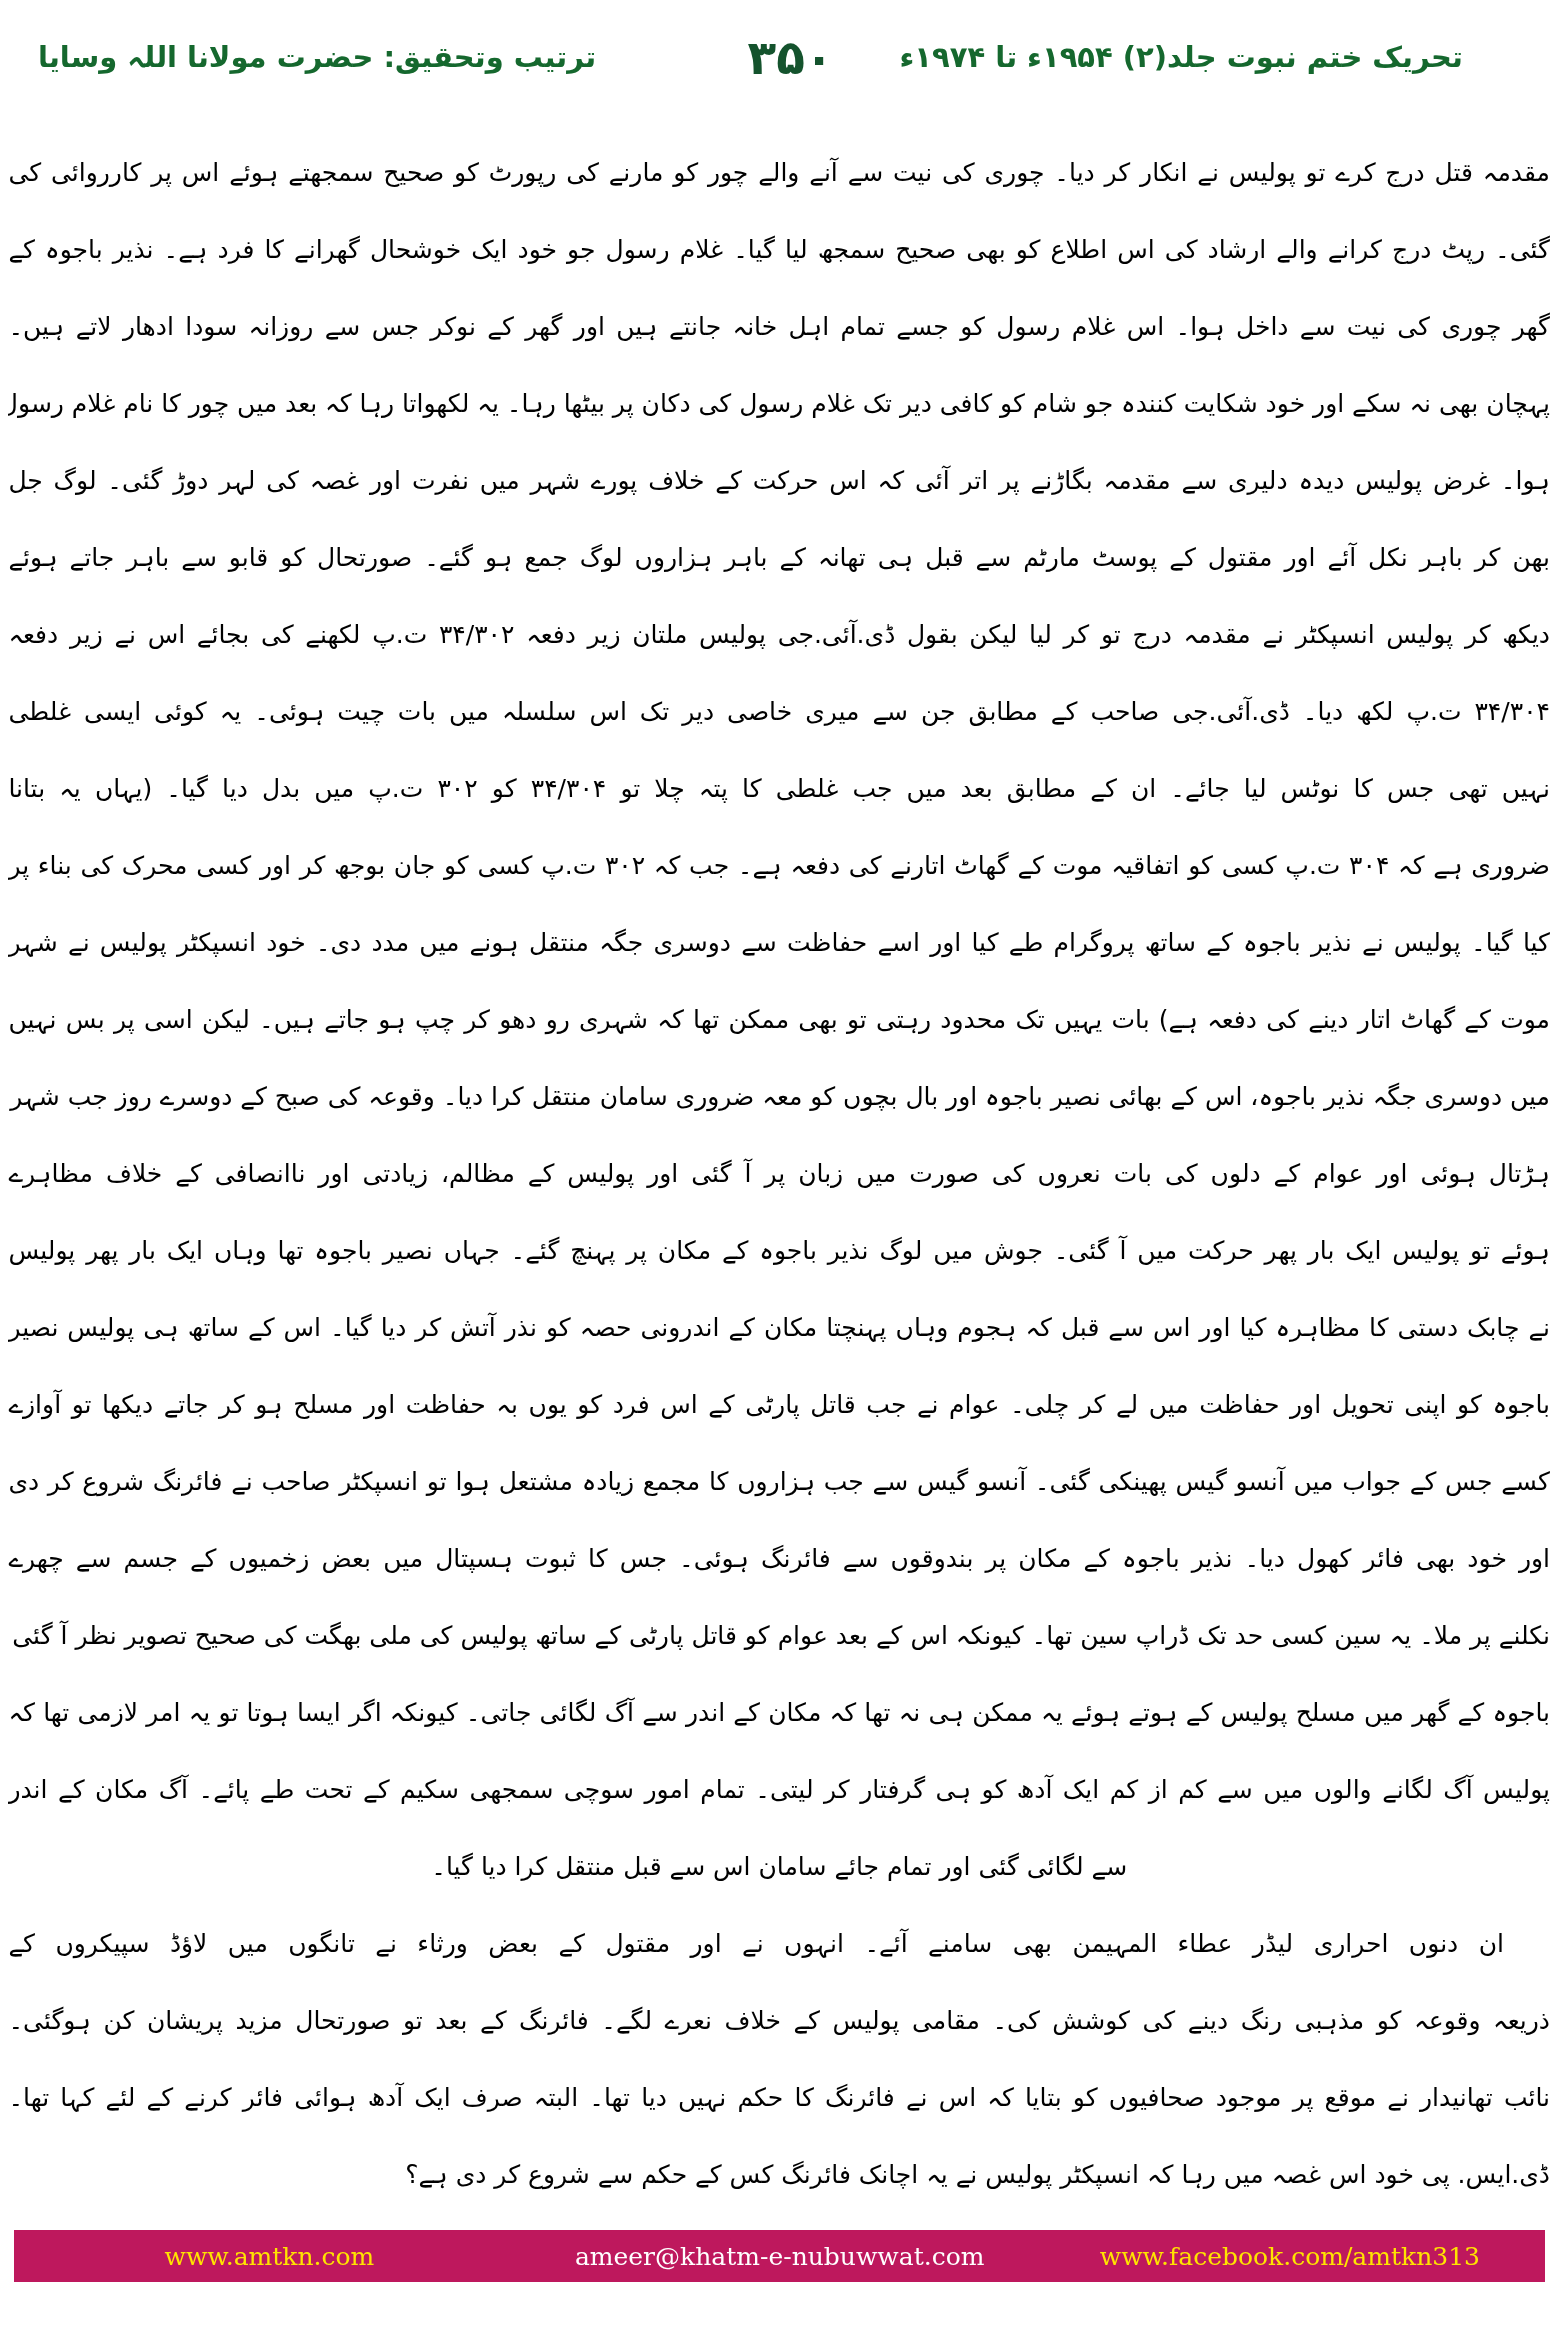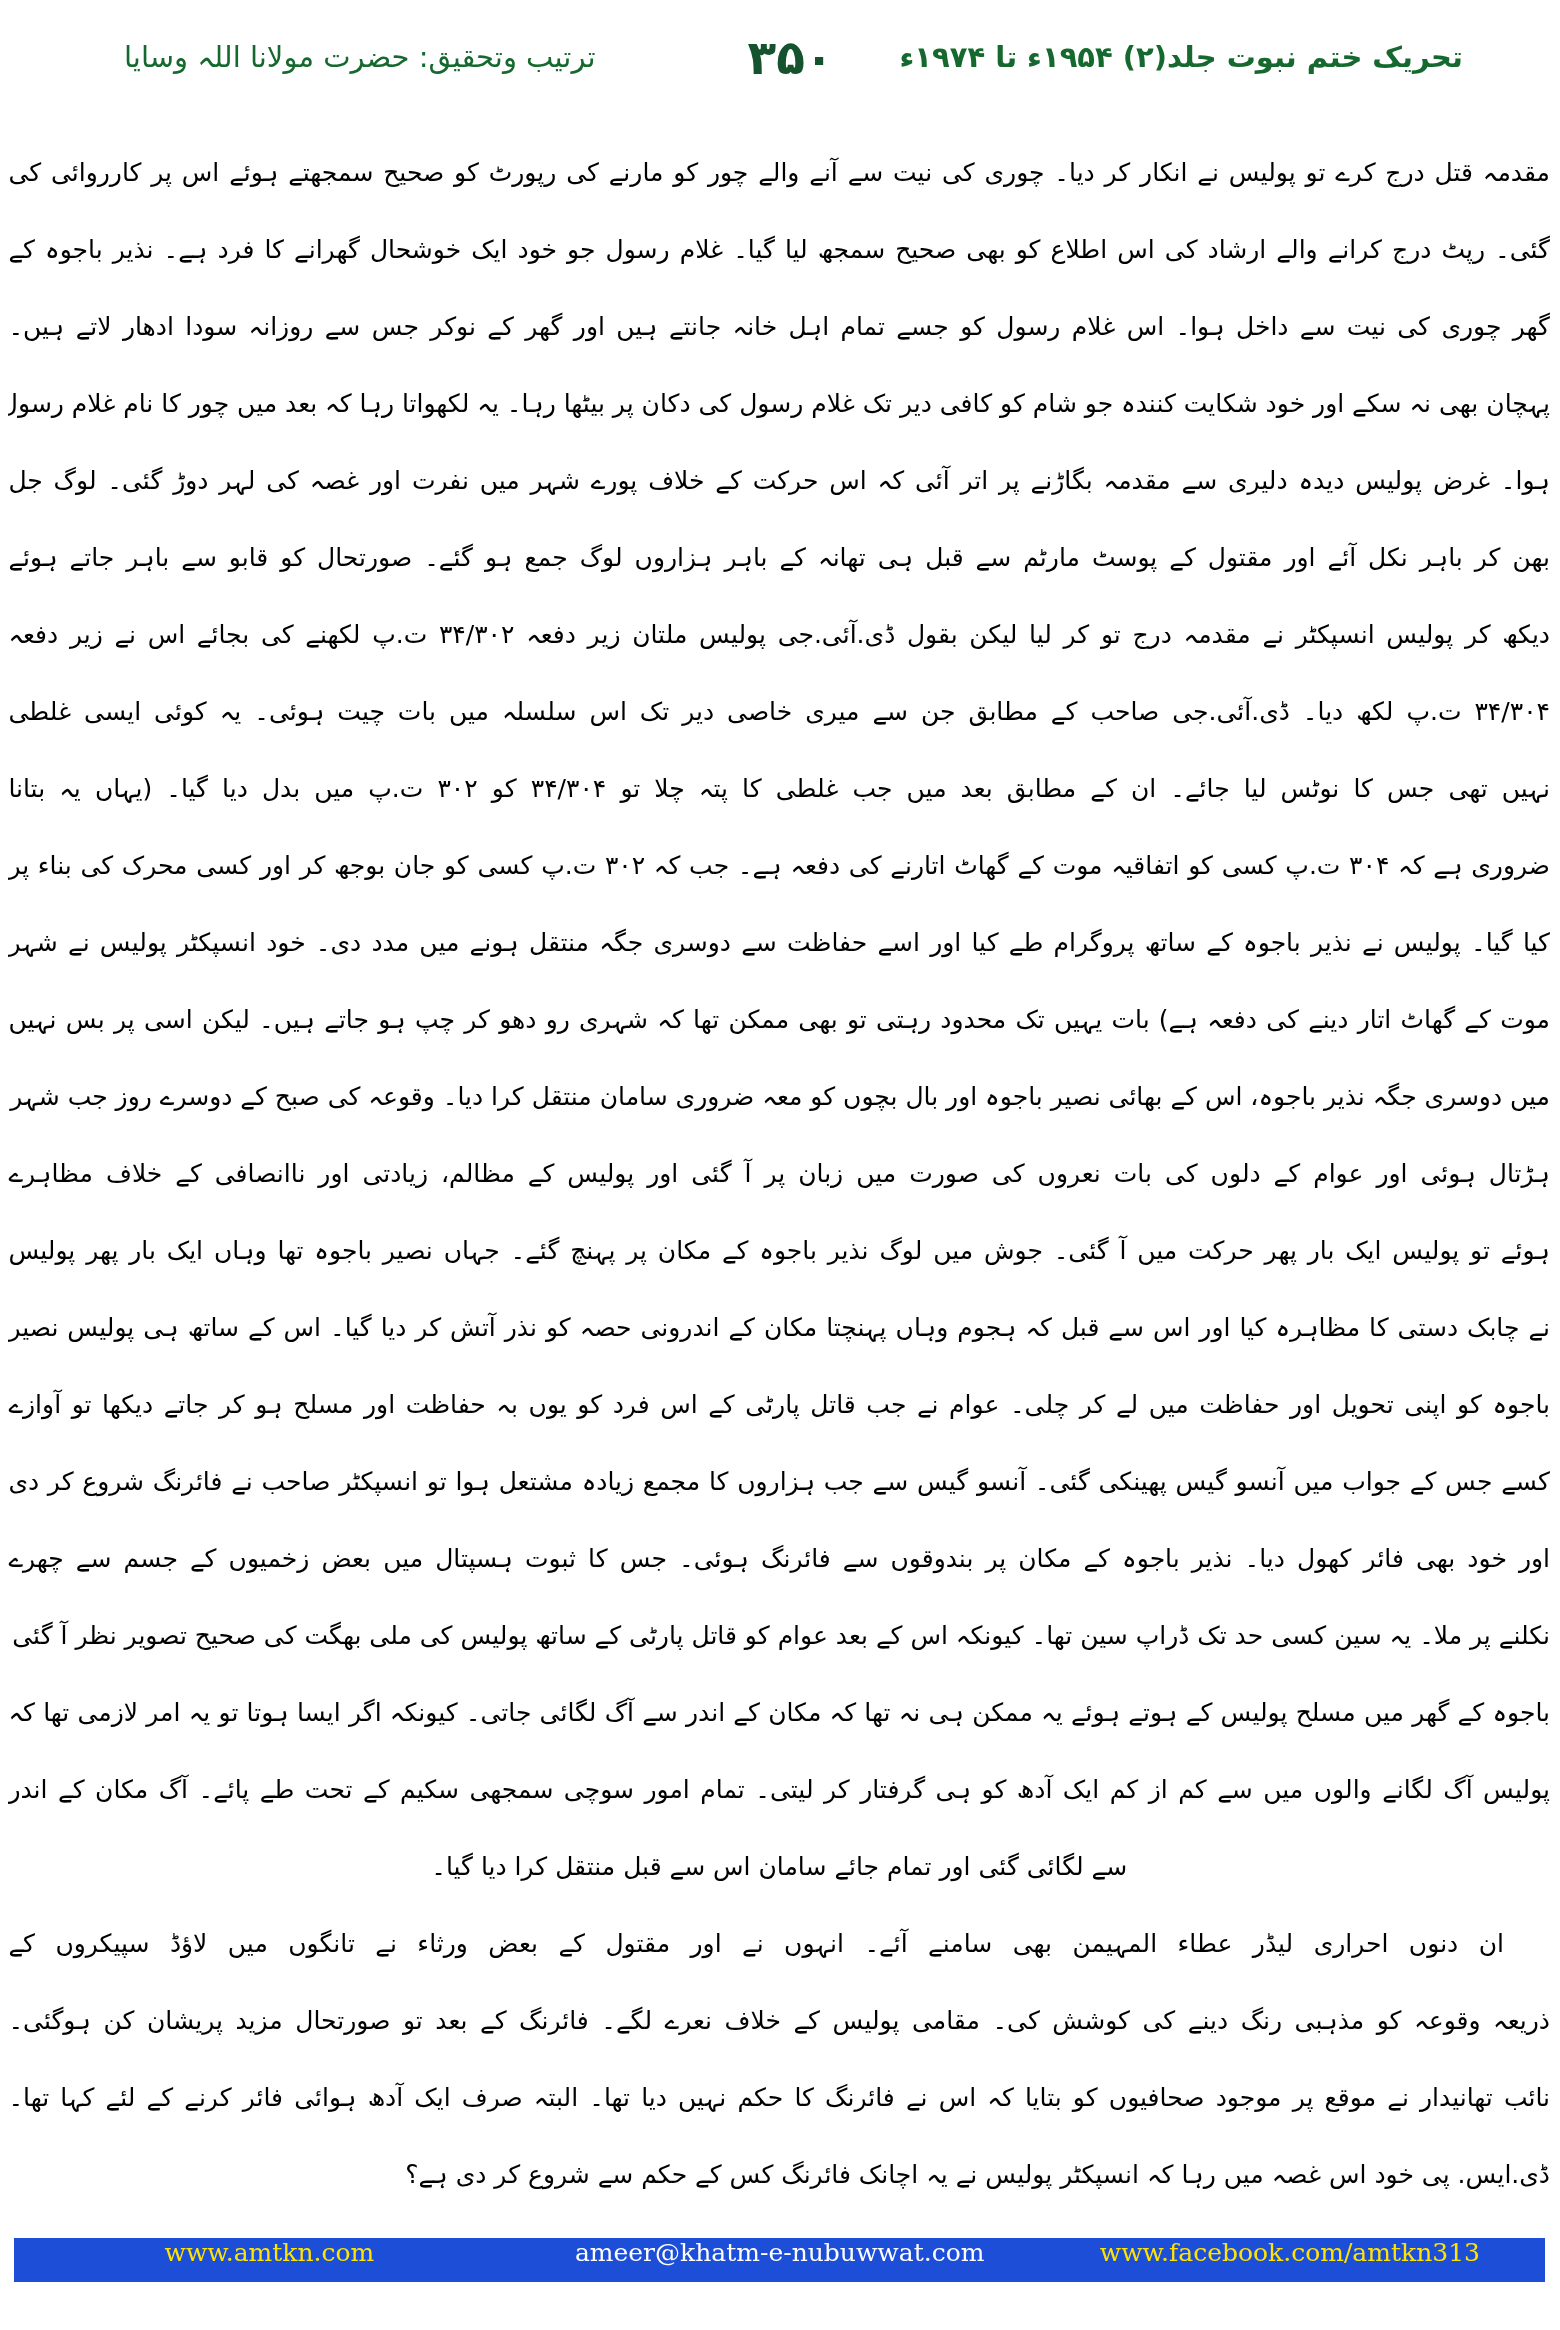--- a/index.html
+++ b/index.html
@@ -16,25 +16,25 @@
   
   .page-header {
     position: absolute;
     top: 15px; left: 0; right: 0;
     height: 84px;
     display: flex;
     align-items: center;
   }
   .h-left {
     flex: 1 1 0;
-    text-align: center;
+    text-align: left;
     padding-left: 38px;
     color: #15682e;
     font-size: 29px;
-    font-weight: normal;
+    font-weight: bold;
     direction: rtl;
   }
   .h-center {
     flex: 0 0 218px;
     text-align: center;
     color: #14532d;
     font-size: 47px;
     font-weight: bold;
   }
   .h-right {
@@ -76,23 +76,24 @@
     text-align: right;
     text-align-last: right;
   }
 
   
   .footer-bar {
     position: absolute;
     left: 14.3px;
     right: 15px;
     bottom: 48px;
-    height: 44px;
-    background: #1d4ed8;
+    height: 52px;
+    background: #be185d;
     display: flex;
+    align-items: center;
     font-family: "DejaVu Serif", serif;
     font-size: 25px;
   }
   .footer-cell { flex: 1 1 0; text-align: center; }
   .footer-yellow { color: #ffe400; }
   .footer-white  { color: #ffffff; }
 </style>
 </head>
 <body>
 

